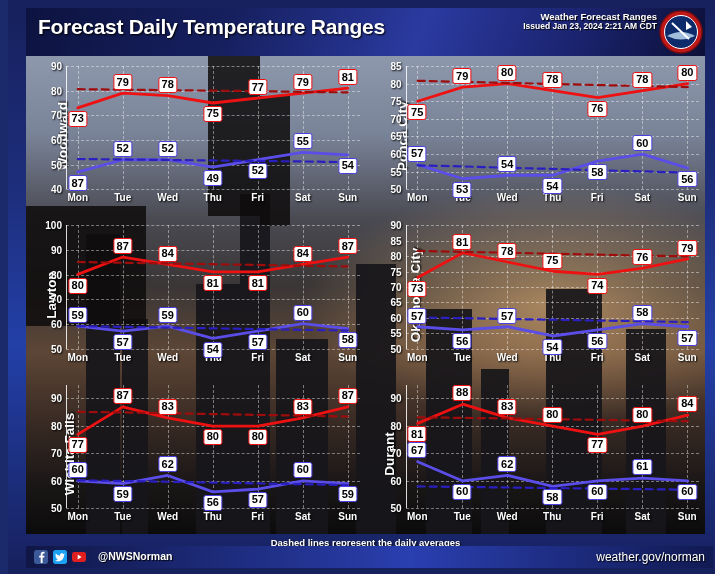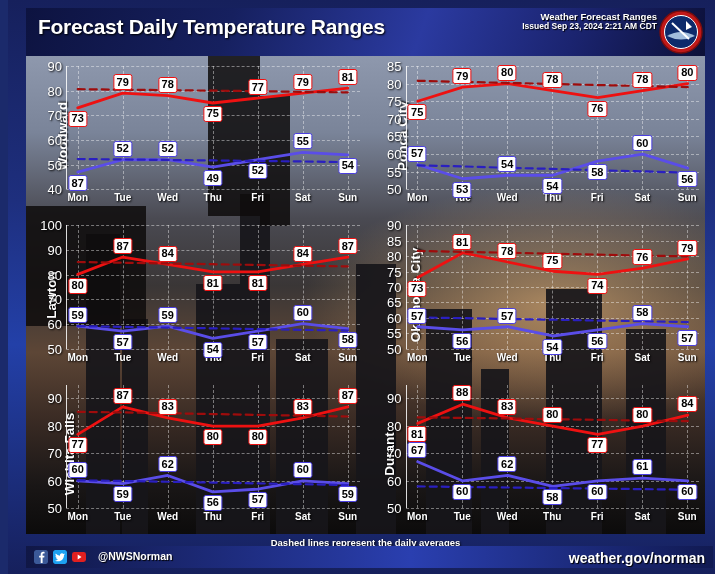--- a/index.html
+++ b/index.html
@@ -39,21 +39,21 @@
 
   .grid-wrap{position:absolute;inset:0;display:grid;
              grid-template-columns:1fr 1fr;grid-template-rows:1fr 1fr 1fr;}
   .panel{position:relative;}
 
   .ylabel{position:absolute;left:2px;top:50%;transform:translateY(-50%) rotate(-90deg);
           transform-origin:center;white-space:nowrap;color:#fff;font-size:13.5px;
           font-weight:bold;text-shadow:1px 1px 2px #000;}
   .plot{position:absolute;left:40px;right:6px;top:10px;bottom:26px;}
   .ytick{position:absolute;right:100%;margin-right:4px;transform:translateY(-50%);
-         color:#fff;font-size:13px;font-weight:normal;text-shadow:1px 1px 2px #000;
+         color:#fff;font-size:10px;font-weight:bold;text-shadow:1px 1px 2px #000;
          white-space:nowrap;}
   .hline{position:absolute;left:0;right:0;border-top:1px dashed rgba(255,255,255,.42);}
   .vline{position:absolute;top:0;bottom:0;border-left:1px dashed rgba(255,255,255,.42);}
   .axisline{position:absolute;left:0;top:0;bottom:0;border-left:1.5px solid rgba(255,255,255,.85);}
   .xtick{position:absolute;top:100%;margin-top:3px;transform:translateX(-50%);
          color:#fff;font-size:10px;font-weight:bold;text-shadow:1px 1px 2px #000;
          white-space:nowrap;}
   .pt{position:absolute;transform:translate(-50%,-50%);background:#fff;
       font-size:11px;font-weight:bold;line-height:1;padding:1.5px 2.5px;
       border-radius:2.5px;color:#000;z-index:5;}
@@ -62,33 +62,33 @@
   svg.series{position:absolute;inset:0;width:100%;height:100%;overflow:visible;}
 
   
   #note{position:absolute;left:18px;bottom:26px;width:679px;text-align:center;
         color:#fff;font-size:9.5px;font-weight:bold;text-shadow:1px 1px 2px #000;}
   #footer{position:absolute;left:18px;bottom:6px;width:679px;height:22px;
           background:linear-gradient(90deg,#101746 0%,#25379b 46%,#2a3fb0 56%,#111a52 100%);padding-left:8px;}
   .sicon{position:absolute;top:4px;width:14px;height:14px;border-radius:2px;}
   #handle{position:absolute;left:72px;top:4px;color:#fff;font-size:10.5px;
           font-weight:bold;text-shadow:1px 1px 1px #000;}
-  #weblink{position:absolute;right:8px;top:4px;color:#fff;font-size:14px;
-           font-weight:bold;text-shadow:1px 1px 1px #000;}
+  #weblink{position:absolute;right:8px;top:4px;color:#fff;font-size:12px;
+           font-weight:normal;text-shadow:1px 1px 1px #000;}
 </style>
 </head>
 <body>
 
 <div id="frame">
 
   <div id="header">
     <div id="title">Forecast Daily Temperature Ranges</div>
     <div id="hdr-right">
       <div id="wfo">Weather Forecast Ranges</div>
-      <div id="issued">Issued Sep 23, 2024 2:21 AM CDT</div>
+      <div id="issued">Issued Jan 23, 2024 2:21 AM CDT</div>
     </div>
     <svg id="nws-logo" viewBox="0 0 44 44">
       <circle cx="22" cy="22" r="21" fill="#c01818"></circle>
       <circle cx="22" cy="22" r="16.5" fill="#0d2a6b"></circle>
       <circle cx="22" cy="22" r="16.5" fill="none" stroke="#fff" stroke-width="1"></circle>
       <path d="M8 26 Q22 18 36 26 Q22 33 8 26 Z" fill="#bcd7f0" opacity=".85"></path>
       <path d="M13 13 L30 29" stroke="#fff" stroke-width="2"></path>
       <path d="M27 11 L33 17 L27 20 Z" fill="#fff"></path>
       <circle cx="22" cy="22" r="21" fill="none" stroke="#7a0d0d" stroke-width="1.4"></circle>
     </svg>

